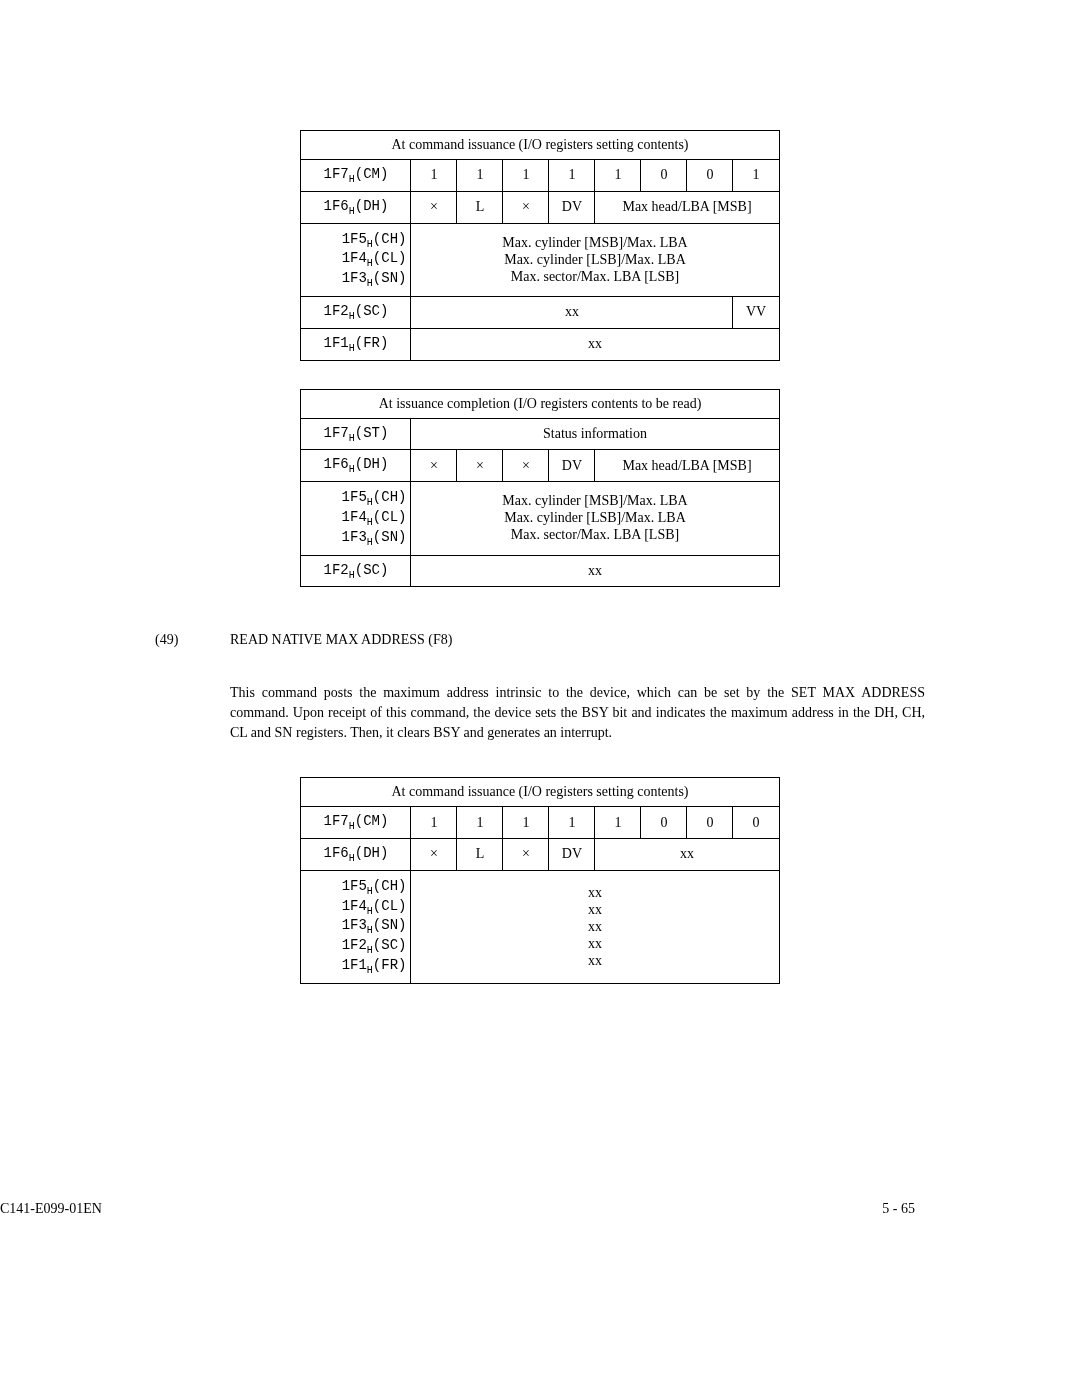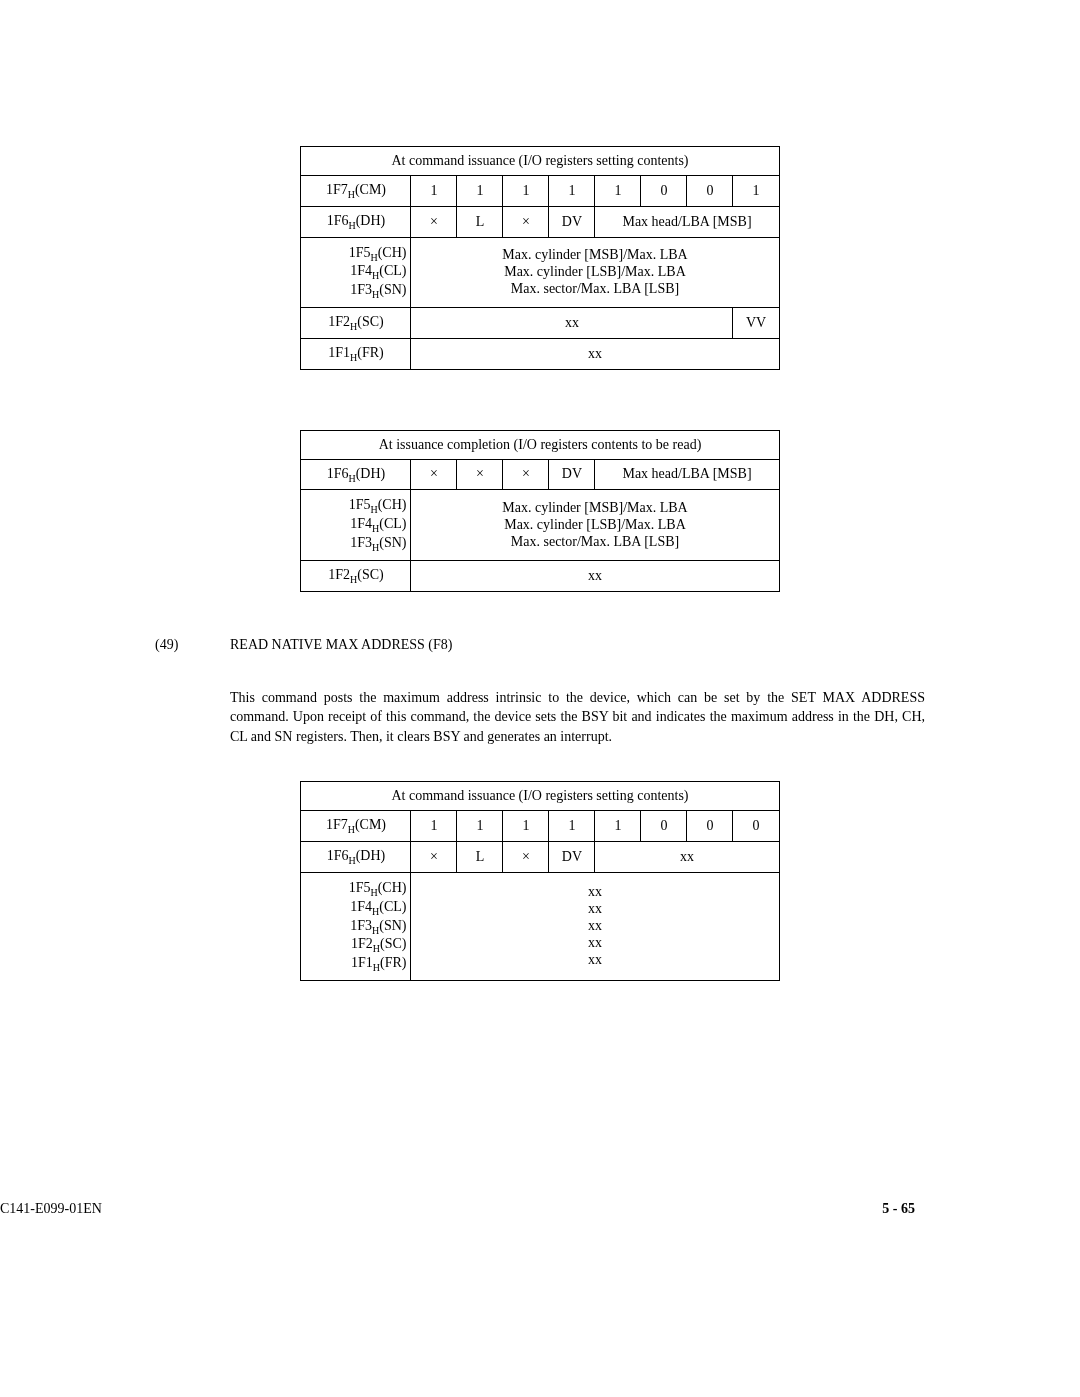--- a/index.html
+++ b/index.html
@@ -12,39 +12,40 @@
     background: white;
     color: black;
     position: relative;
     box-sizing: border-box;
   }
   .page {
     padding: 130px 155px 0 155px;
   }
   table.reg {
     border-collapse: collapse;
-    margin: 16px auto;
+    margin: 0 auto;
     width: 413px;
     table-layout: fixed;
   }
   table.reg td, table.reg th {
     border: 1px solid black;
     padding: 6px 4px;
     text-align: center;
     font-weight: normal;
     vertical-align: middle;
   }
   table.reg th.title {
     font-weight: normal;
   }
   col.lab { width: 110px; }
   col.bit { width: 46px; }
   .left-label {
     text-align: left;
     padding-left: 18px;
+    font-family: Liberation Mono, monospace;
   }
   .left-label .line { display:block; margin: 1px 0; text-align:right;}
   .centered-multiline .line { display:block; margin:1px 0;}
   .sub { font-size: 10px; vertical-align: sub; }
   .section-row {
     display: flex;
     margin: 45px 0 12px 0;
   }
   .section-num { width: 75px; padding-left: 0px; }
   .section-title { flex:1; }
@@ -58,21 +59,20 @@
   .footer {
     position: absolute;
     bottom: 180px;
     left: 0;
     width: 100%;
   }
   .footer-right {
     position: absolute;
     bottom: 180px;
     right: 165px;
-    font-weight: bold;
   }
   .tbl-wrap { text-align:center; }
   .gap { height: 28px; }
 </style>
 </head>
 <body>
 
 <div class="page">
 
 <div class="tbl-wrap">
@@ -148,20 +148,24 @@
           <col class="bit">
           <col class="bit">
           <col class="bit">
           <col class="bit">
           <col class="bit">
         </colgroup>
   <tbody>
           <tr>
             <th class="title" colspan="9">At issuance completion (I/O registers contents to be read)</th>
           </tr>
+  <tr>
+    <td class="left-label"><span class="reglabel">1F7<span class="sub">H</span>(ST)</span></td>
+    <td colspan="8">Status information</td>
+  </tr>
   <tr>
     <td class="left-label"><span class="reglabel">1F6<span class="sub">H</span>(DH)</span></td>
     <td>×</td>
     <td>×</td>
     <td>×</td>
     <td>DV</td>
     <td colspan="4">Max head/LBA [MSB]</td>
   </tr>
   <tr>
     <td class="left-label">

